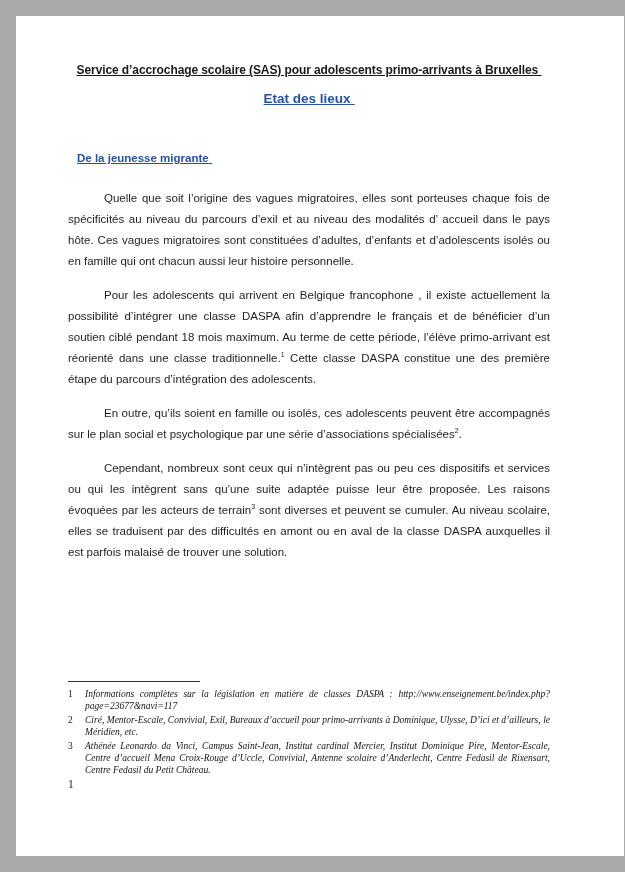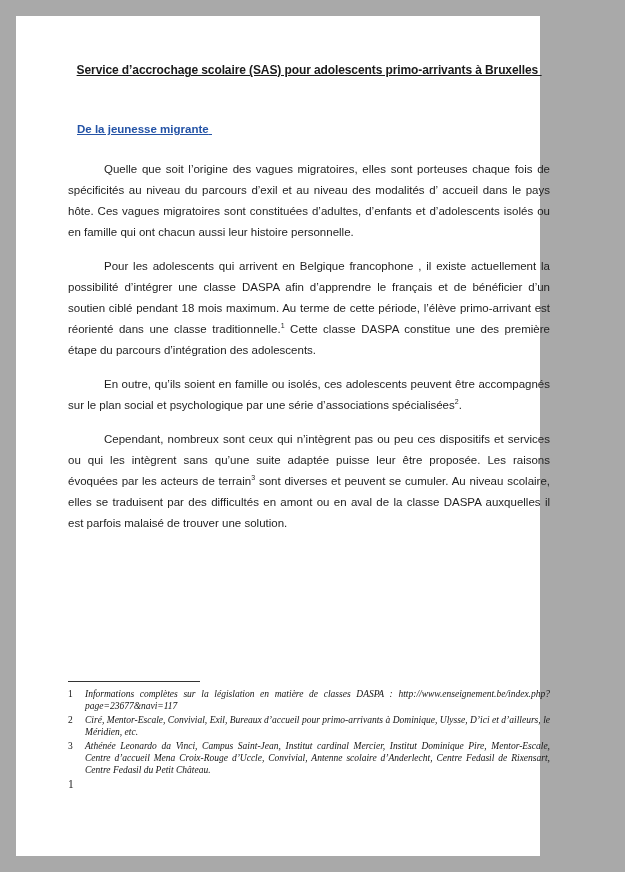--- a/index.html
+++ b/index.html
@@ -13,21 +13,21 @@
   body {
     width: 625px; height: 872px;
     background: var(--backdrop);
     font-family: "Liberation Sans", sans-serif;
     position: relative;
     overflow: hidden;
   }
   .page {
     position: absolute;
     left: 16px; top: 16px;
-    width: 524px; height: 840px;
+    width: 608px; height: 840px;
     background: var(--page-bg);
   }
   .content {
     position: absolute;
     left: 52px; top: 0;
     width: 482px;
     color: var(--text-color);
     font-size: 11.5px;
     line-height: 21px;
   }
@@ -94,20 +94,21 @@
     font-size: 11.5px;
     color: #222;
   }
 </style>
 </head>
 <body>
 
 <div class="page">
   <div class="content">
     <h1 class="doc-title"><span class="u">Service d’accrochage scolaire (SAS) pour adolescents primo-arrivants à Bruxelles</span></h1>
+    <h2 class="doc-subtitle"><span class="u">Etat des lieux</span></h2>
     <div id="body-container">
         <div class="section-heading">De la jeunesse migrante</div>
         <p class="para">Quelle que soit l’origine des vagues migratoires, elles sont porteuses chaque fois de spécificités au niveau du parcours d’exil et au niveau des modalités d’ accueil dans le pays hôte. Ces vagues migratoires sont constituées d’adultes, d’enfants et d’adolescents isolés ou en famille qui ont chacun aussi leur histoire personnelle.</p>
         <p class="para">Pour les adolescents qui arrivent en Belgique francophone , il existe actuellement la possibilité d’intégrer une classe DASPA afin d’apprendre le français et de bénéficier d’un soutien ciblé pendant 18 mois maximum. Au terme de cette période, l’élève primo-arrivant est réorienté dans une classe traditionnelle.<sup>1</sup> Cette classe DASPA constitue une des première étape du parcours d’intégration des adolescents.</p>
         <p class="para">En outre, qu’ils soient en famille ou isolés, ces adolescents peuvent être accompagnés sur le plan social et psychologique par une série d’associations spécialisées<sup>2</sup>.</p>
         <p class="para">Cependant, nombreux sont ceux qui n’intègrent pas ou peu ces dispositifs et services ou qui les intègrent sans qu’une suite adaptée puisse leur être proposée. Les raisons évoquées par les acteurs de terrain<sup>3</sup> sont diverses et peuvent se cumuler. Au niveau scolaire, elles se traduisent par des difficultés en amont ou en aval de la classe DASPA auxquelles il est parfois malaisé de trouver une solution.</p>
       </div>
   </div>
 
   <div class="footnotes">

